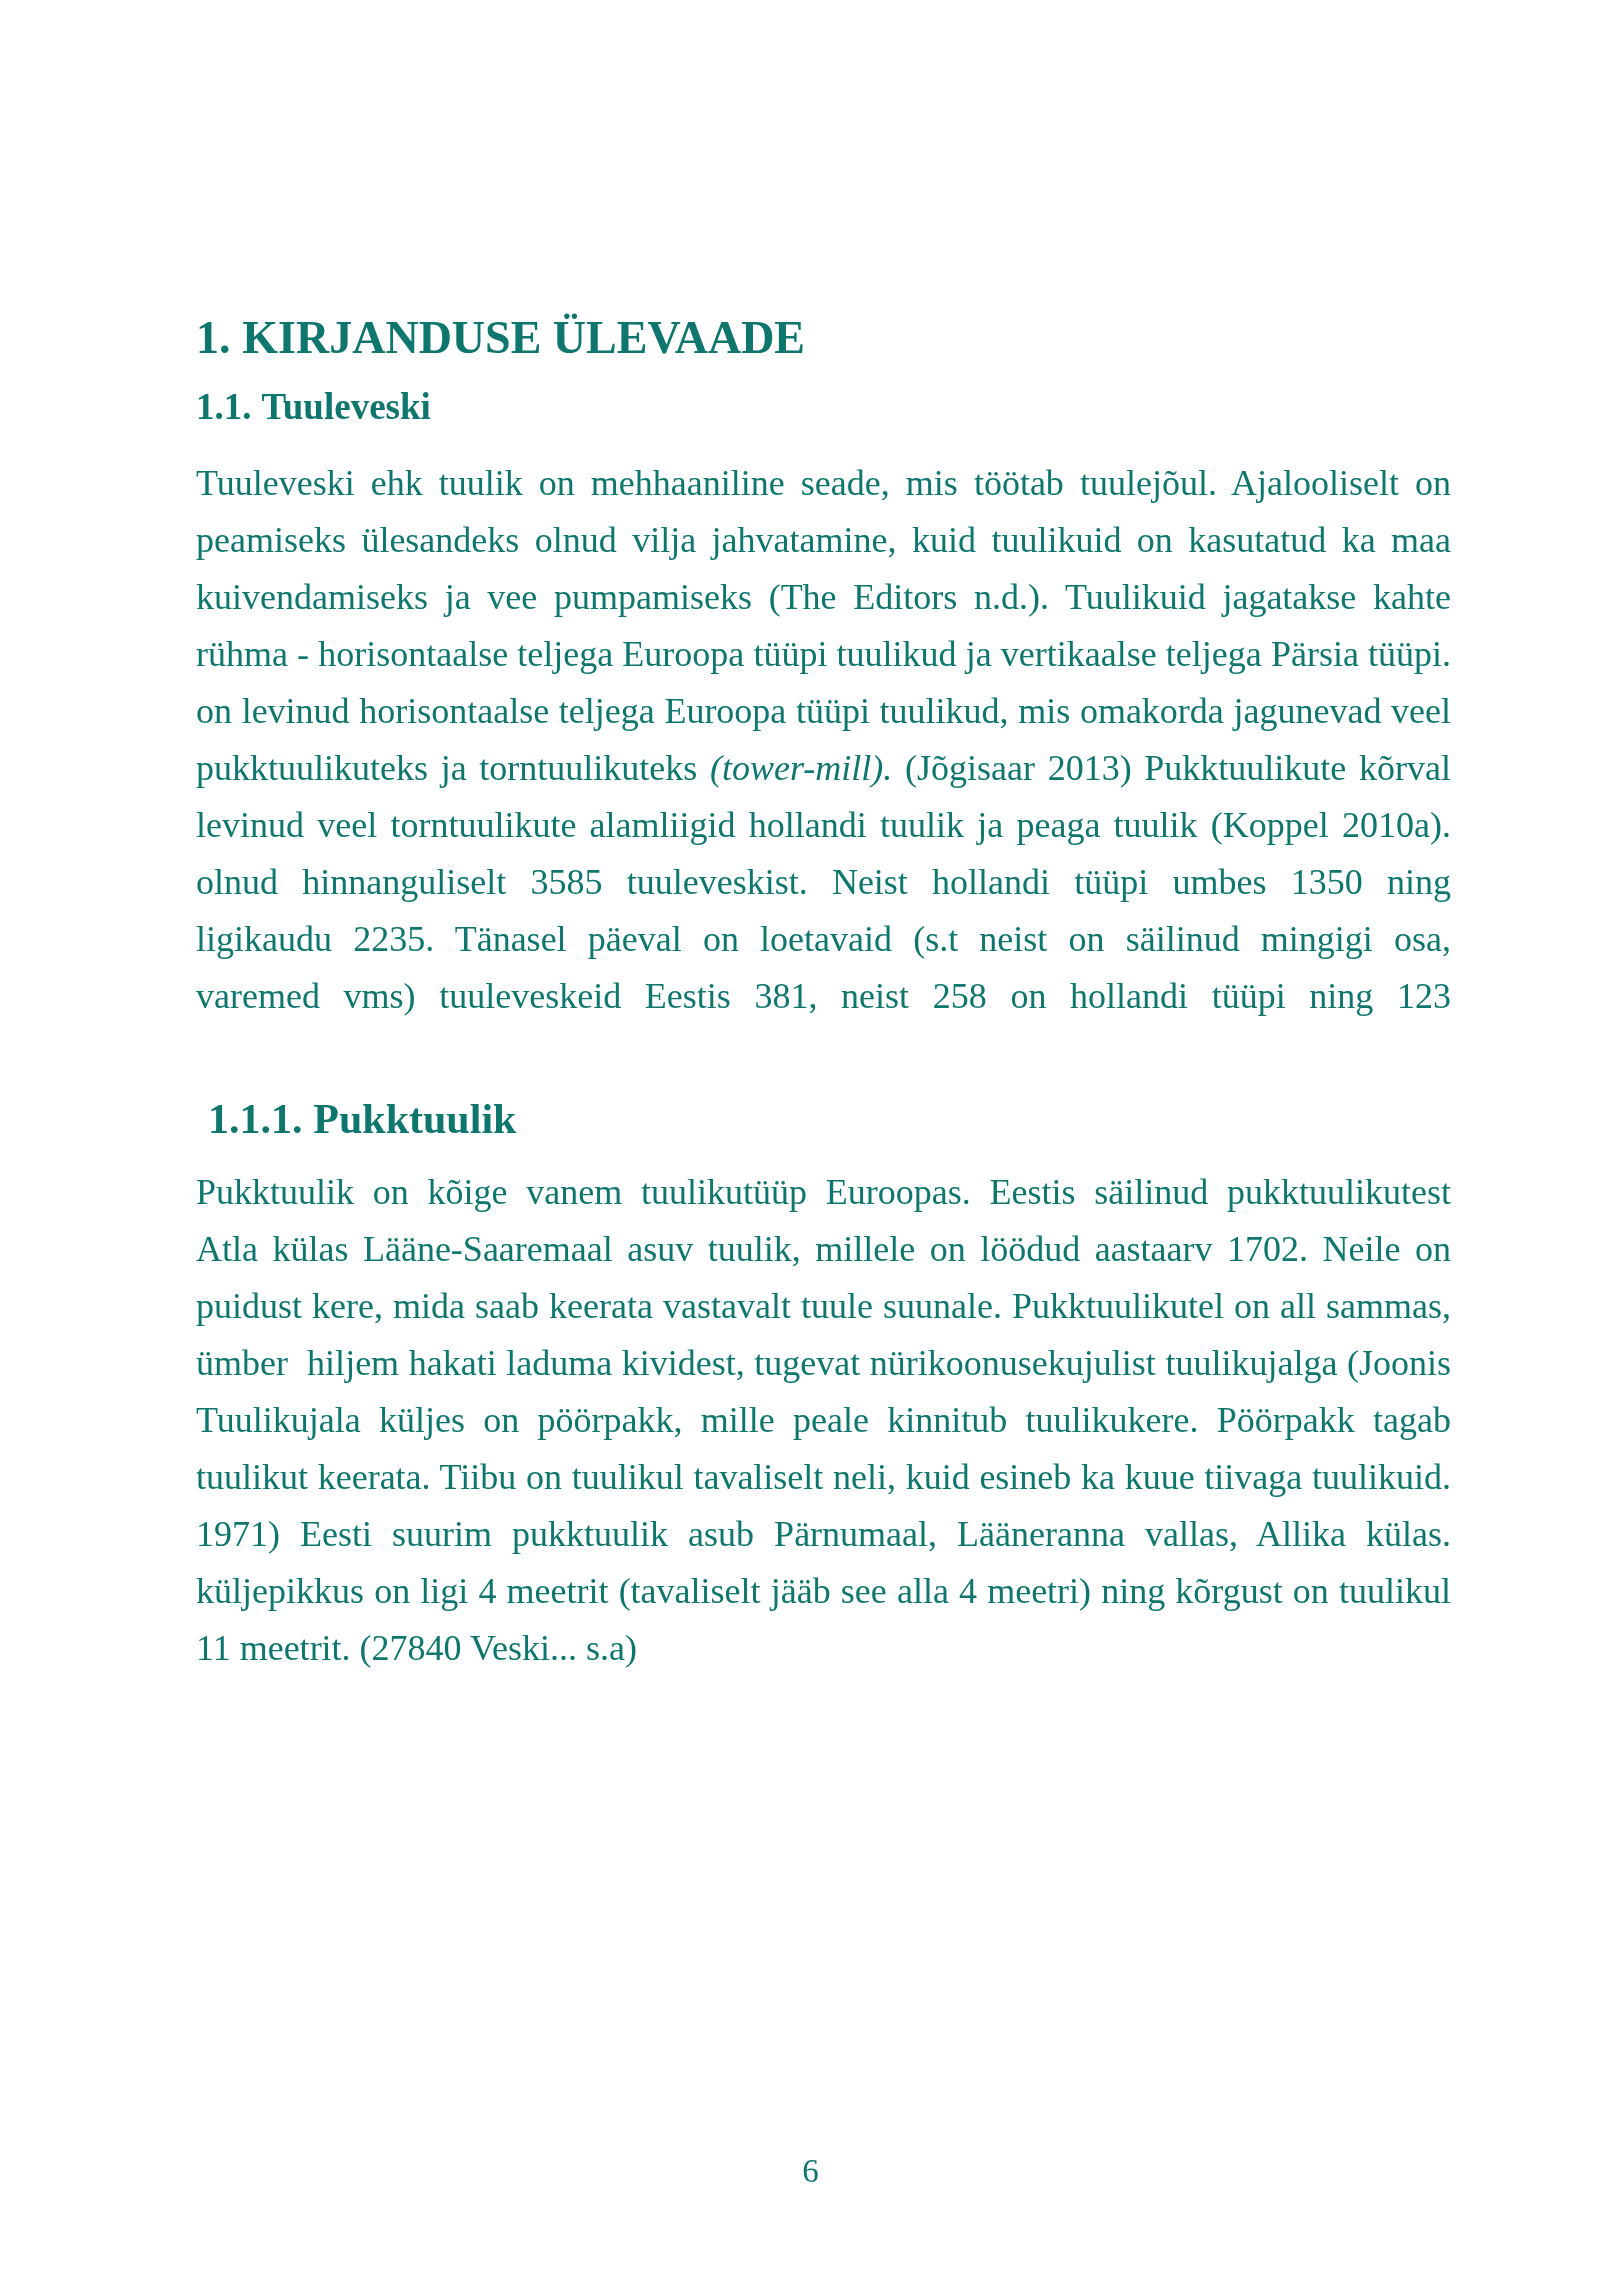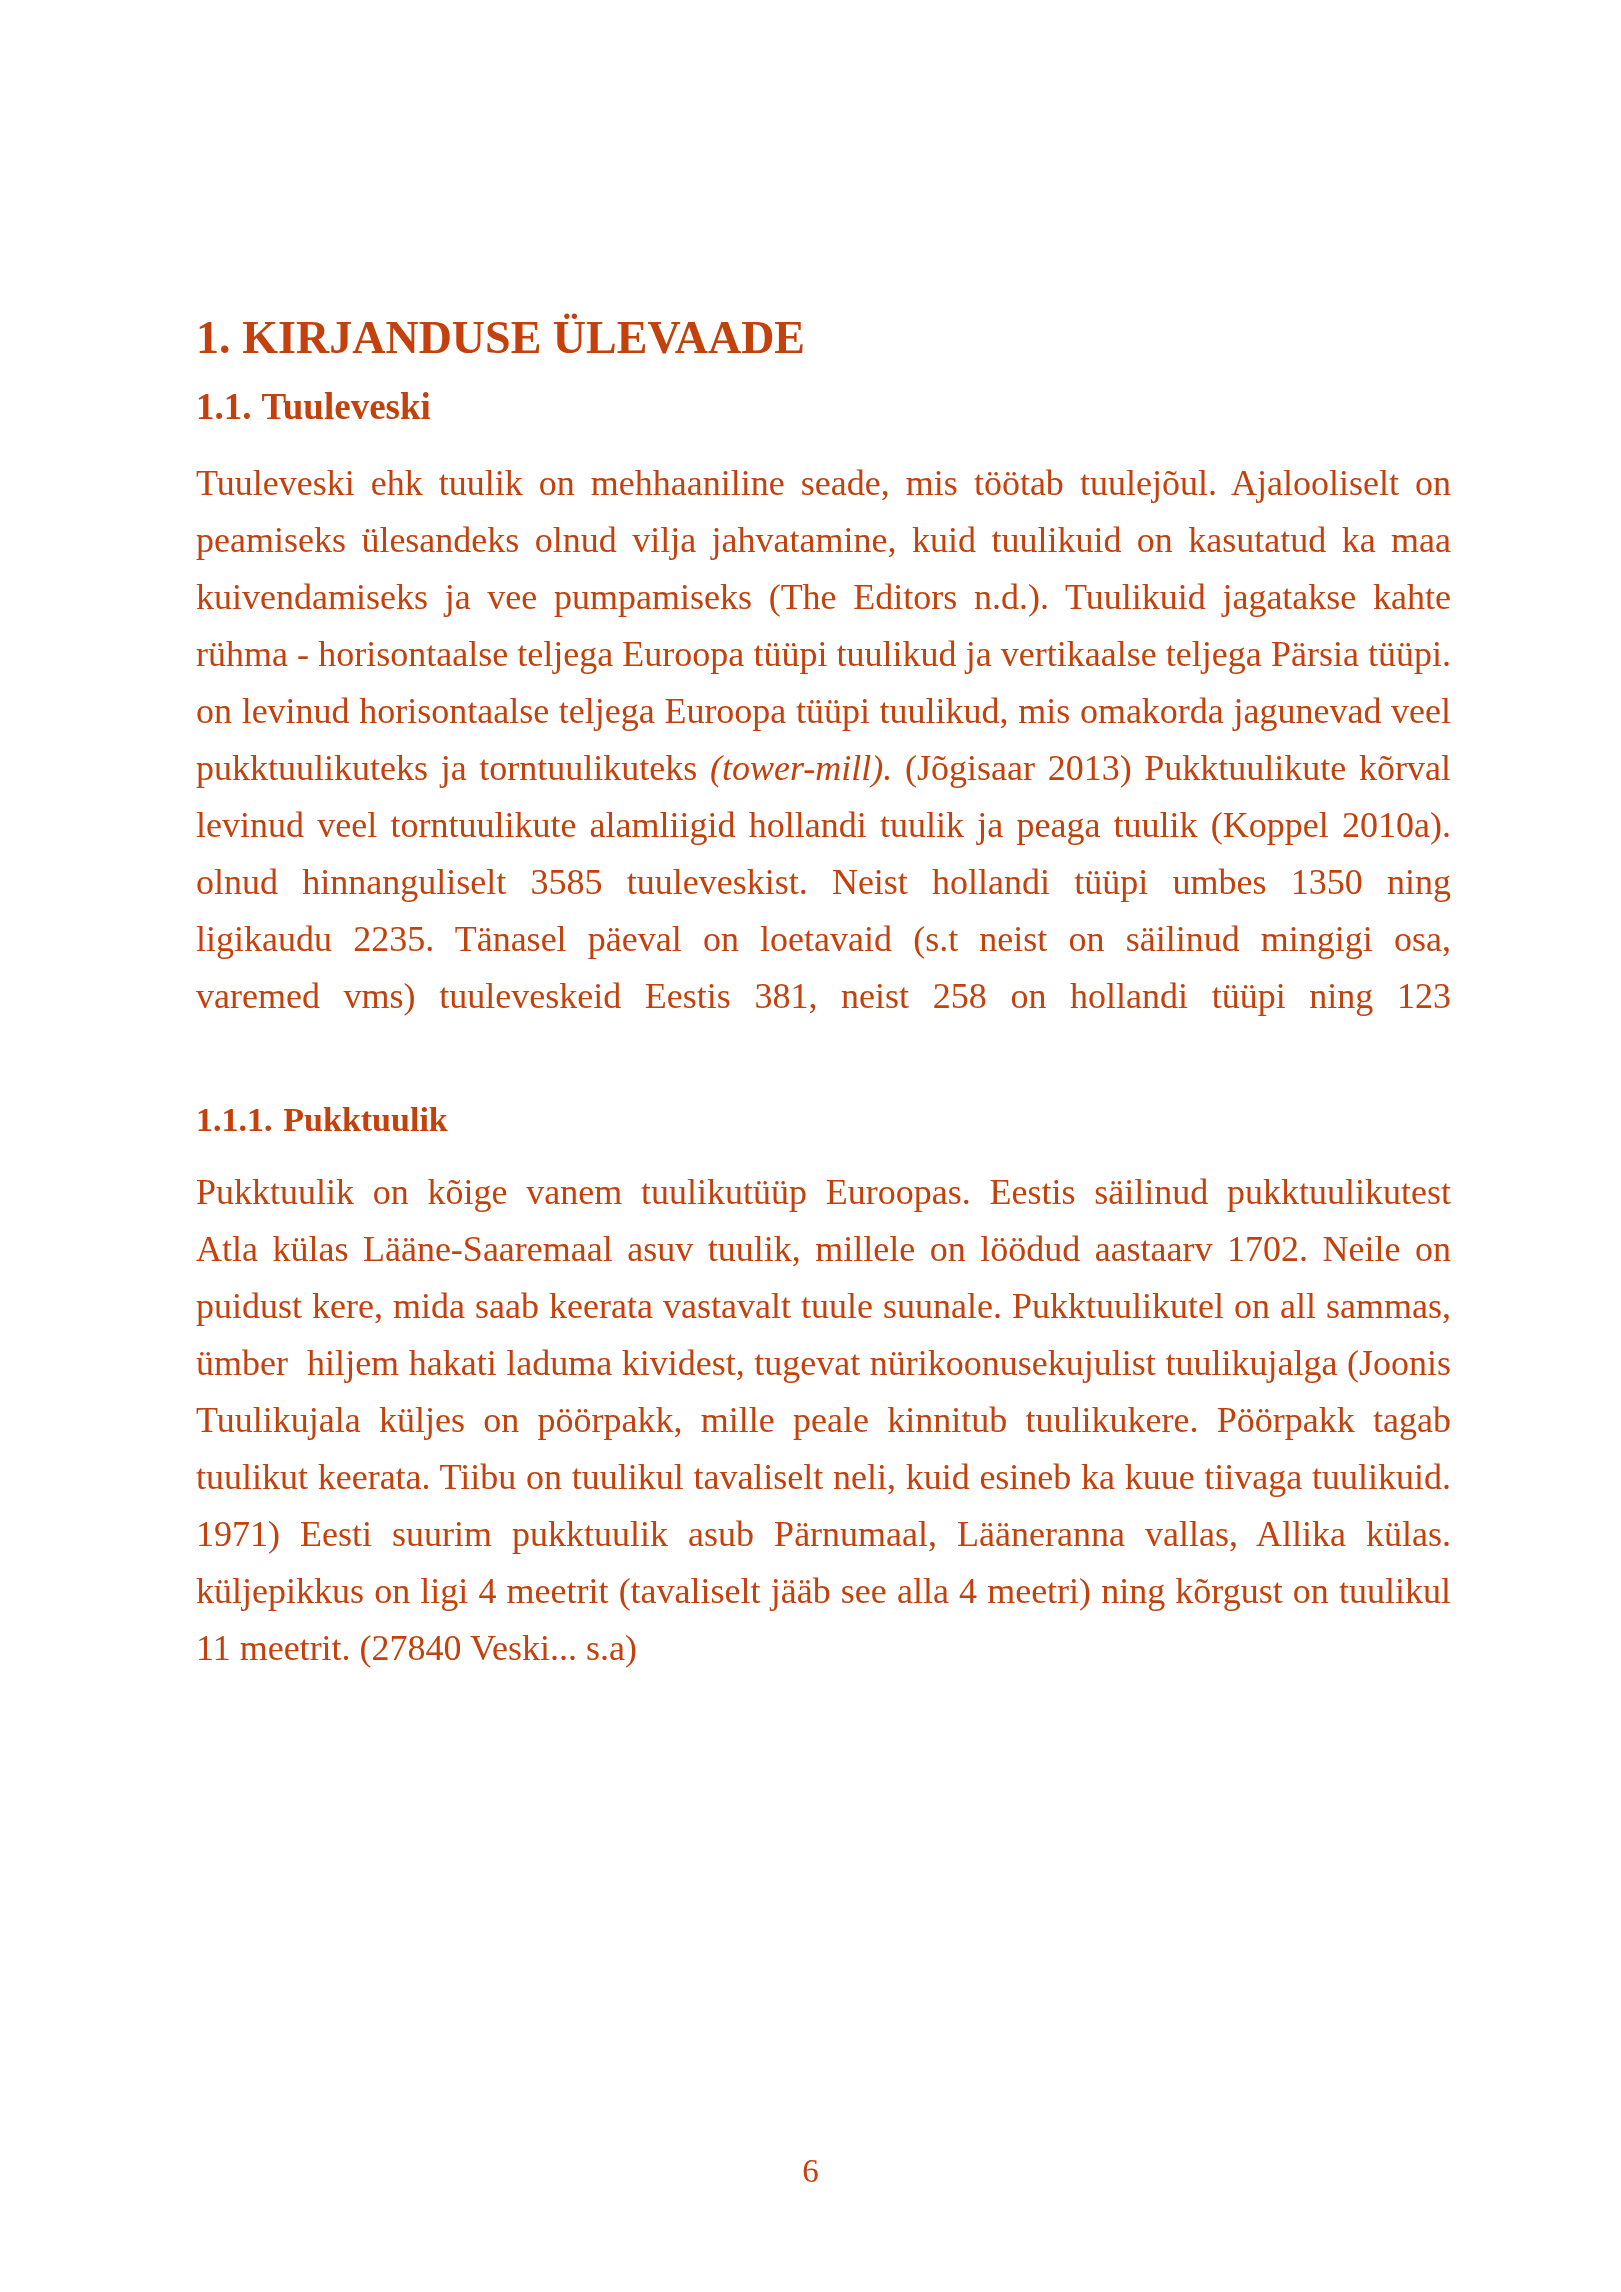--- a/index.html
+++ b/index.html
@@ -1,21 +1,21 @@
 <!DOCTYPE html>
 <html><head>
 <meta charset="utf-8">
 <style>
   html, body { margin: 0; padding: 0; background: #ffffff; }
   .page {
     position: relative;
     width: 1621px;
     height: 2284px;
     background: #ffffff;
-    color: #c2410c;
+    color: #0f766e;
     font-family: "Liberation Serif", "DejaVu Serif", serif;
     overflow: hidden;
   }
   .h1 {
     position: absolute;
     left: 196px;
     top: 312px;
     font-size: 46px;
     font-weight: bold;
     line-height: 51px;
@@ -27,23 +27,23 @@
     left: 196px;
     top: 385px;
     font-size: 37px;
     font-weight: bold;
     line-height: 43px;
     white-space: nowrap;
   }
   .h2 .num { margin-right: 10px; }
   .h3 {
     position: absolute;
-    left: 196px;
+    left: 208px;
     top: 1100px;
-    font-size: 34px;
+    font-size: 42px;
     font-weight: bold;
     line-height: 39px;
     white-space: nowrap;
   }
   .h3 .num { margin-right: 10.8px; }
   .para {
     position: absolute;
     left: 196px;
     width: 1255px;
   }

